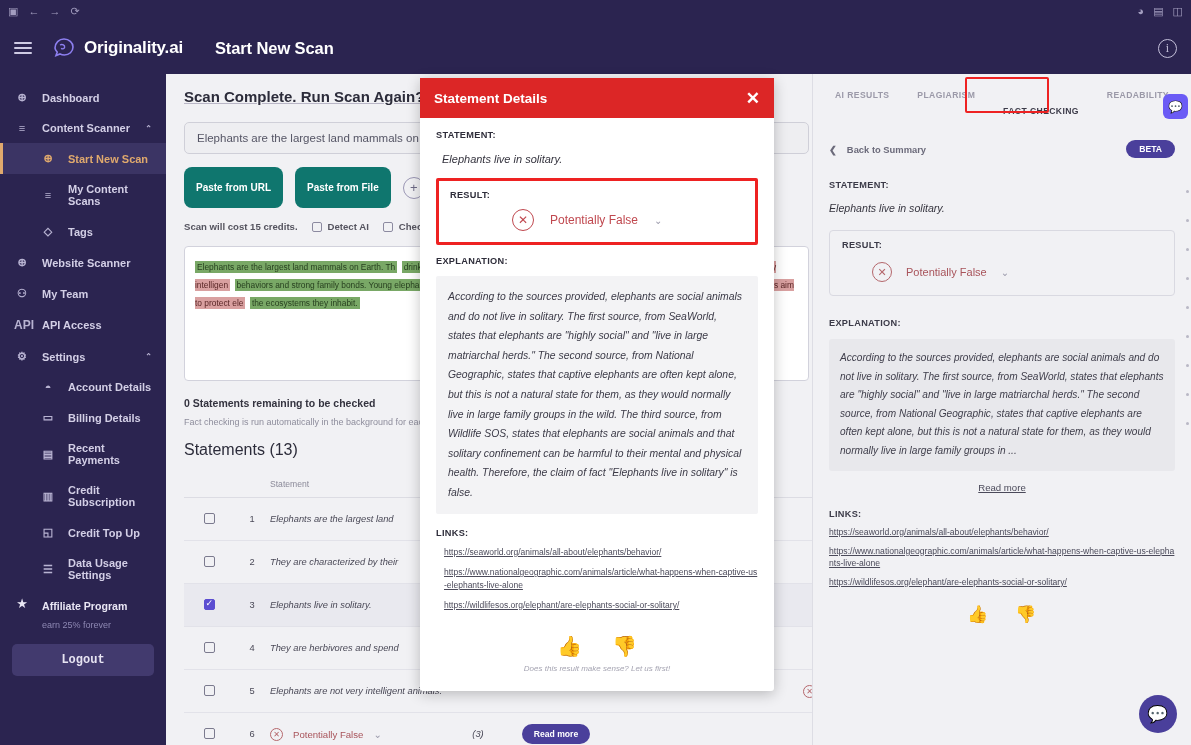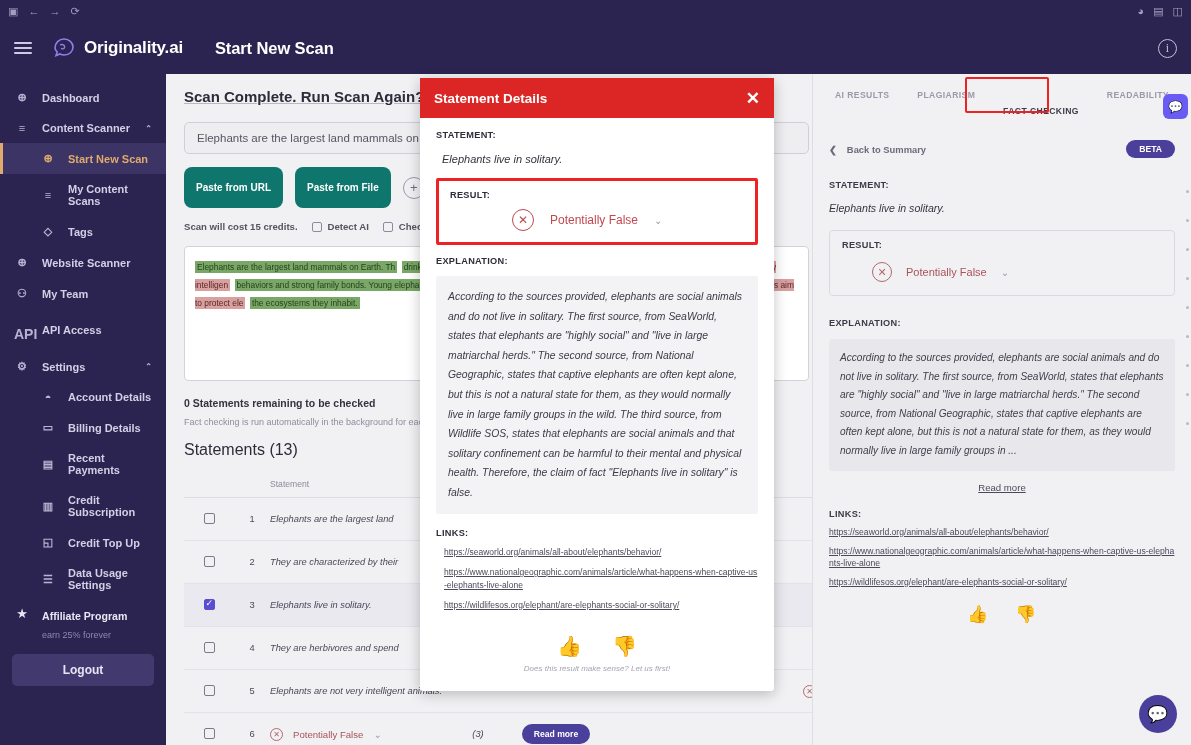--- a/index.html
+++ b/index.html
@@ -64,21 +64,21 @@
   }
   .chev { margin-left:auto; font-size:8px; color:#b8b3d2; }
   #affiliate { display:flex; gap:12px; padding:6px 14px; align-items:flex-start; cursor:pointer; }
   #affiliate .ic { color:#e9e6f4; font-size:13px; width:16px; text-align:center;}
   #aff-title { color:#e9e6f4; font-size:10.6px; font-weight:bold; }
   #aff-sub { color:#8e88b3; font-size:9px; margin-top:1px; }
   #support-line { padding:10px 14px 4px; font-size:8.3px; color:#d9d5ea; font-weight:bold; }
   #support-line a { color:#e0a96d; text-decoration:underline; }
   #logout-btn {
     margin:6px 12px; background:#423a6e; border-radius:5px; text-align:center;
-    color:#e7e4f2; font-size:12px; font-weight:bold; padding:9px 0; cursor:pointer;
+    color:#e7e4f2; font-size:12px; font-weight:bold; padding:9px 0; cursor:pointer;font-family:Liberation Mono, monospace;
   }
 
   
   #main {
     position:absolute; left:166px; top:74px; right:0; bottom:0;
     background:#f1f1f4; overflow:hidden;
   }
   #main-inner { padding:14px 18px; filter:blur(.35px); }
   #scan-complete {
     font-size:15px; font-weight:bold; color:#2c2c3a;
@@ -293,21 +293,21 @@
       </div>
       <div class="side-item">
         <span class="ic" style="">⊕</span>
         <span>Website Scanner</span>
       </div>
       <div class="side-item">
         <span class="ic" style="">⚇</span>
         <span>My Team</span>
       </div>
       <div class="side-item">
-        <span class="ic" style="font-size:14px;font-weight:bold;margin-top:8px;">API</span>
+        <span class="ic" style="font-size:12px;font-weight:bold;">API</span>
         <span>API Access</span>
       </div>
       <div class="side-item">
         <span class="ic" style="">⚙</span>
         <span>Settings</span>
         <span class="chev">⌃</span>
       </div>
       <div class="side-item sub">
         <span class="ic" style="">◓</span>
         <span>Account Details</span>

